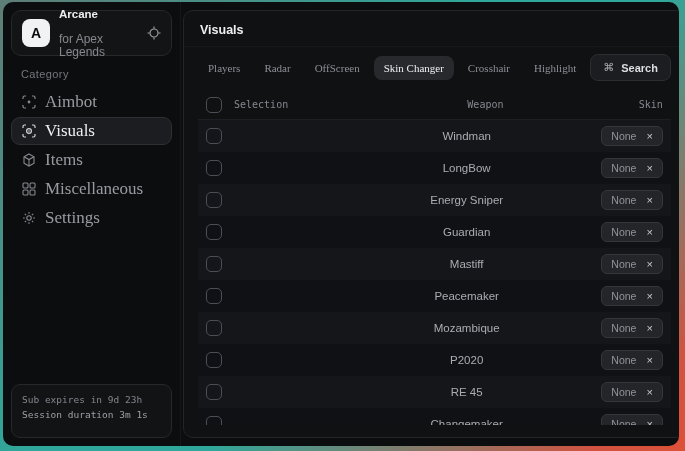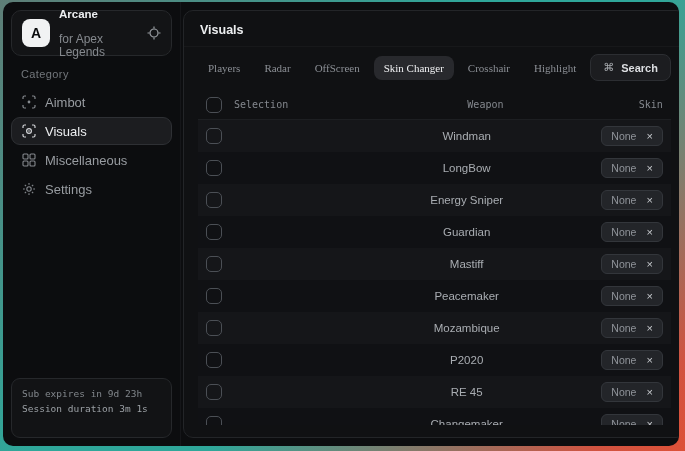--- a/index.html
+++ b/index.html
@@ -31,30 +31,31 @@
     flex:0 0 28px;
   }
   .titles { flex:1; min-width:0; }
   .t1 { color:#eceef0; font-size:11.5px; font-weight:bold; line-height:13px; }
   .t2 { color:#85898e; font-size:12px; line-height:13px;margin-top:12px; }
   .head-ico { color:#9a9ea3; display:flex; cursor:pointer; }
   .cat { color:#73777c; font-size:11px; letter-spacing:.4px; margin:12px 0 8px 10px; }
   .items { display:flex; flex-direction:column; gap:1px; }
   .item {
     display:flex; align-items:center; gap:9px; height:28px; padding:0 10px;
-    border:1px solid transparent; border-radius:9px; color:#989ca1; font-size:13px;
+    border:1px solid transparent; border-radius:9px; color:#989ca1; font-size:17px;
     cursor:pointer;
+    font-family:Liberation Serif, serif;
   }
   .item .icon { display:flex; color:#868a8f; }
   .item.active { background:#1c1d20; border-color:#2e3034; color:#eceef0; }
   .item.active .icon { color:#d3d5d8; }
   .side-spacer { flex:1; }
   .side-foot {
     background:#121315; border:1px solid #26282b; border-radius:9px;
-    padding:7px 10px; height:60px;
+    padding:7px 10px; height:54px;
   }
   .f1 { color:#82878c; font-family:"DejaVu Sans Mono", monospace; font-size:9.5px; line-height:15px; }
   .f2 { color:#9ba0a5; font-family:"DejaVu Sans Mono", monospace; font-size:9.5px; line-height:15px; }
 
   
   .main-wrap { flex:1; padding:8px 8px 8px 2px; display:flex; }
   .panel {
     flex:1; background:#101113; border:1px solid #232528; border-radius:10px;
     display:flex; flex-direction:column; overflow:hidden;
   }
@@ -142,20 +143,29 @@
               <path d="M1 4V2.5A1.5 1.5 0 0 1 2.5 1H4 M10 1h1.5A1.5 1.5 0 0 1 13 2.5V4 M13 10v1.5a1.5 1.5 0 0 1-1.5 1.5H10 M4 13H2.5A1.5 1.5 0 0 1 1 11.5V10"></path>
               <circle cx="7" cy="7" r="2.4"></circle>
               <circle cx="7" cy="7" r="0.8" fill="currentColor" stroke="none"></circle>
             </svg>
           </span>
     <span class="label">Visuals</span>
   </div>
         <div class="item">
     <span class="icon">
             <svg width="14" height="14" viewBox="0 0 14 14" fill="none" stroke="currentColor" stroke-width="1.1">
+              <path d="M7 1l5 2.8v6.4L7 13 2 10.2V3.8L7 1z"></path>
+              <path d="M2 3.8l5 2.8 5-2.8 M7 6.6V13"></path>
+            </svg>
+          </span>
+    <span class="label">Items</span>
+  </div>
+        <div class="item">
+    <span class="icon">
+            <svg width="14" height="14" viewBox="0 0 14 14" fill="none" stroke="currentColor" stroke-width="1.1">
               <rect x="1" y="1" width="5" height="5" rx="1"></rect>
               <rect x="8" y="1" width="5" height="5" rx="1"></rect>
               <rect x="1" y="8" width="5" height="5" rx="1"></rect>
               <rect x="8" y="8" width="5" height="5" rx="1"></rect>
             </svg>
           </span>
     <span class="label">Miscellaneous</span>
   </div>
         <div class="item">
     <span class="icon">

